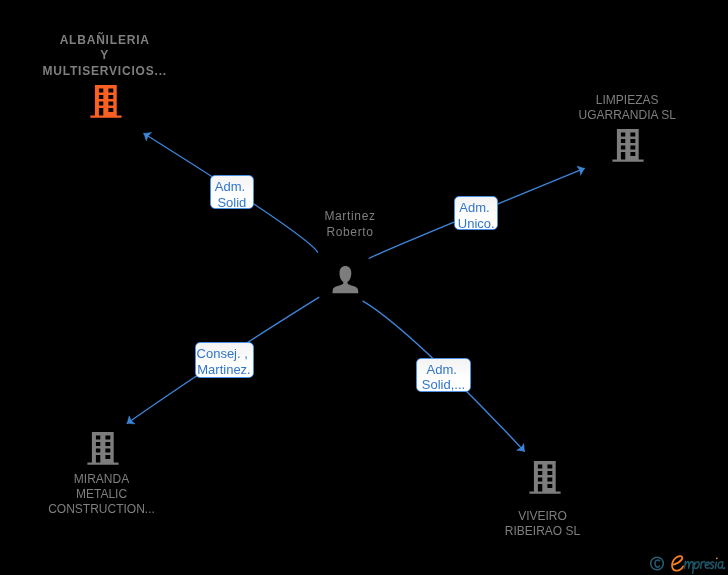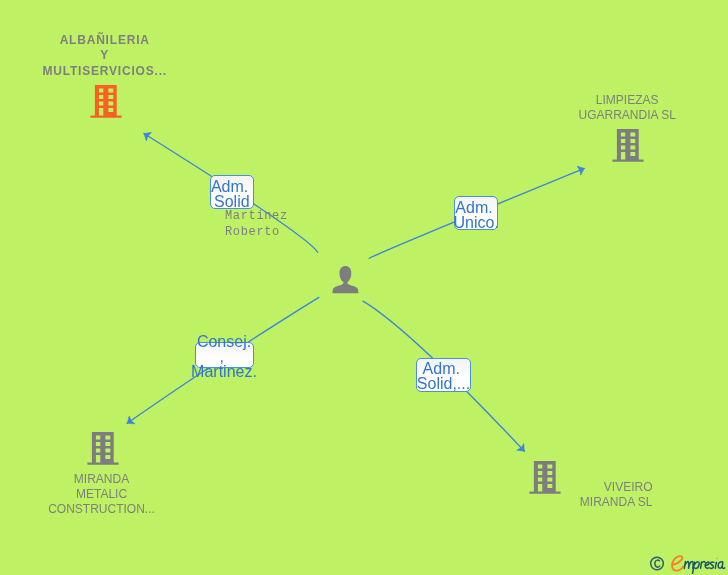--- a/index.html
+++ b/index.html
@@ -1,25 +1,25 @@
 <!DOCTYPE html>
 <html><head>
 <meta charset="utf-8">
 <title>Empresia relationship graph</title>
 <style>
   html,body{margin:0;padding:0;background:#fff;}
   body{width:728px;height:575px;overflow:hidden;font-family:"Liberation Sans",sans-serif;}
-  #canvas{position:relative;width:728px;height:575px;background:#bef264;-webkit-font-smoothing:antialiased;will-change:transform;transform:translateZ(0);}
+  #canvas{position:relative;width:728px;height:575px;background:#000000;-webkit-font-smoothing:antialiased;will-change:transform;transform:translateZ(0);}
   svg.edges{position:absolute;left:0;top:0;width:728px;height:575px;}
   .node-label{color:#7f7f7f;font-size:12px;line-height:15.3px;letter-spacing:0px;white-space:nowrap;}
   .node-label.bold{font-weight:bold;color:#7f7f7f;letter-spacing:0.8px;}
   .rel-box{position:absolute;box-sizing:border-box;border:1.5px solid #4a90e2;border-radius:5px;
-    background:linear-gradient(#f3f3f3 0%,#fafafa 40%,#ffffff 62%,#ffffff 100%);color:#3276cc;font-size:16px;
+    background:linear-gradient(#f3f3f3 0%,#fafafa 40%,#ffffff 62%,#ffffff 100%);color:#3276cc;font-size:13px;
     line-height:15.3px;text-align:center;display:flex;flex-direction:column;
-    align-items:center;justify-content:center;padding-top:3px;}
+    align-items:center;justify-content:space-between;padding-top:3px;}
   .logo{position:absolute;}
 </style>
 </head>
 <body>
 
 <div id="canvas">
 
   <svg class="edges" viewBox="0 0 728 575">
     <defs>
       <marker id="ah" markerWidth="8" markerHeight="11" refX="6.3" refY="5.3" orient="auto" markerUnits="userSpaceOnUse">
@@ -64,26 +64,26 @@
       <div>MIRANDA</div>
       <div>METALIC</div>
       <div>CONSTRUCTION...</div>
   </div>
 
   <div class="icon-wrap" style="position:absolute;left:529.0px;top:460.1px;">
     <svg width="32" height="34" viewBox="0 0 32 34">
       <path d="M4.9 1 H26.7 V31.5 H31.6 V33.8 H0.4 V31.5 H4.9 Z M8.9 4.4 H13.3 V8.5 H8.9 Z M18.4 4.4 H23.3 V8.5 H18.4 Z M8.9 10.9 H13.3 V15 H8.9 Z M18.4 10.9 H23.3 V15 H18.4 Z M8.9 17.4 H13.3 V21.5 H8.9 Z M18.4 17.4 H23.3 V21.5 H18.4 Z M8.9 24 H13.3 V31.5 H8.9 Z M18.4 24 H23.3 V28.1 H18.4 Z" fill="#7d7d7d" fill-rule="evenodd"></path>
     </svg>
   </div>
-  <div class="node-label" style="position:absolute;left:432.5px;top:480px;width:220px;text-align:right;">
+  <div class="node-label" style="position:absolute;left:432.5px;top:509px;width:220px;text-align:center;">
       <div>VIVEIRO</div>
-      <div>MIRANDA  SL</div>
+      <div>RIBEIRAO  SL</div>
   </div>
 
-  <div class="node-label" style="position:absolute;left:225px;top:209.3px;width:220px;text-align:left;letter-spacing:0.65px;font-family:Liberation Mono, monospace;">
+  <div class="node-label" style="position:absolute;left:240px;top:209.3px;width:220px;text-align:center;letter-spacing:0.65px;">
     <div>Martinez</div>
     <div>Roberto</div>
   </div>
   <div class="icon-wrap" style="position:absolute;left:332px;top:266px;">
     <svg width="27" height="28" viewBox="0 0 27 28">
       <path d="M13.4 0 C10.1 0 7.5 2.3 7.5 6.9 C7.5 11.2 9.3 14.9 11.3 15.8
         L11.3 16.9 C11.3 17.9 10.0 18.6 8.2 19.2 L4.0 20.6 C1.9 21.4 0.9 22.6 0.7 24.3
         L0.4 27.2 L26.4 27.2 L26.1 24.3 C25.9 22.6 24.9 21.4 22.8 20.6 L18.6 19.2
         C16.8 18.6 15.5 17.9 15.5 16.9 L15.5 15.8 C17.5 14.9 19.3 11.2 19.3 6.9
         C19.3 2.3 16.7 0 13.4 0 Z" fill="#7d7d7d"></path>
@@ -91,21 +91,21 @@
   </div>
 
   <div class="rel-box" style="left:209.7px;top:175.4px;width:44.3px;height:34.1px;">
     <div>Adm.&nbsp;</div>
     <div>Solid</div>
   </div>
   <div class="rel-box" style="left:454.3px;top:196.3px;width:43.9px;height:34.1px;">
     <div>Adm.&nbsp;</div>
     <div>Unico.</div>
   </div>
-  <div class="rel-box" style="left:194.5px;top:342.1px;width:59px;height:26px;">
+  <div class="rel-box" style="left:194.5px;top:342.1px;width:59px;height:36px;">
     <div>Consej. ,&nbsp;</div>
     <div>Martinez.</div>
   </div>
   <div class="rel-box" style="left:415.9px;top:357.6px;width:55.2px;height:34.1px;">
     <div>Adm.&nbsp;</div>
     <div>Solid,...</div>
   </div>
 
   <div class="logo" style="left:647px;top:548px;width:80px;height:26px;white-space:nowrap;">
     <svg width="80" height="26" viewBox="0 0 80 26">

